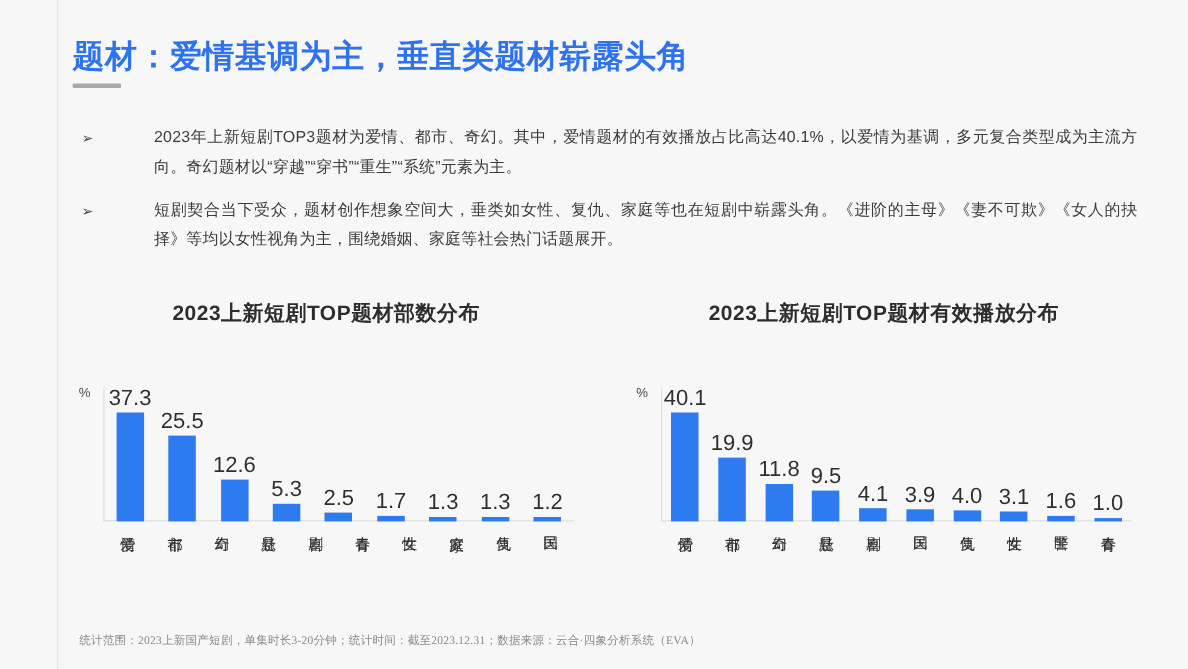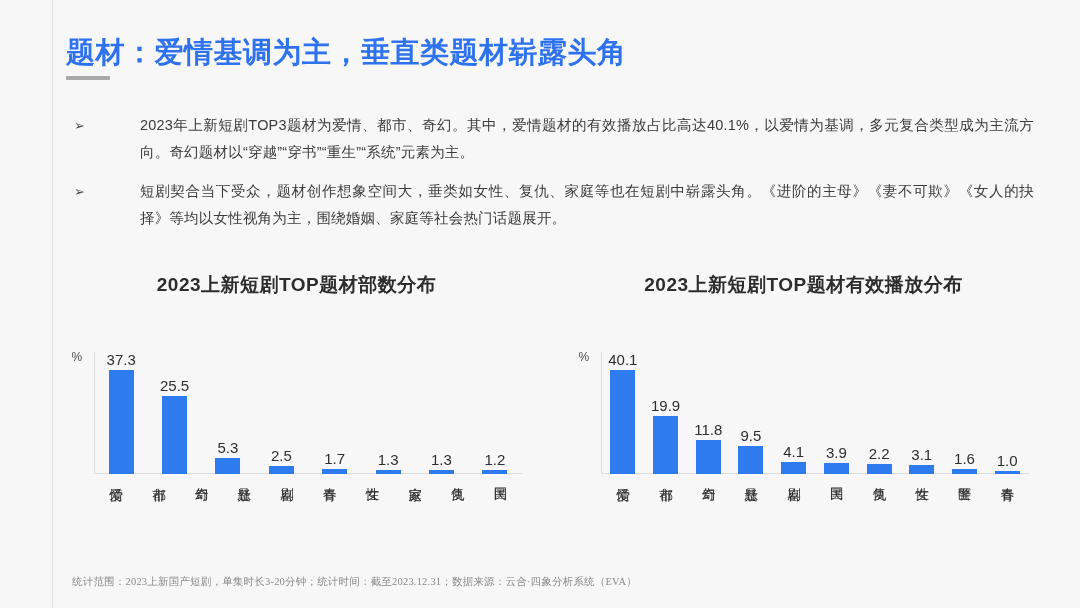--- a/index.html
+++ b/index.html
@@ -151,21 +151,21 @@
   .bar-slot {
     flex: 1 1 0;
     height: 100%;
     display: flex;
     flex-direction: column;
     justify-content: flex-end;
     align-items: center;
     position: relative;
   }
   .bar-value {
-    font-size: 15px;
+    font-size: 20px;
     color: #2f2f2f;
     margin-bottom: 3px;
     line-height: 1;
   }
   .bar {
     width: 25px;
     background: #2e7bf0;
   }
 
   .xlabels {
@@ -239,20 +239,24 @@
         <div class="bars">
             <div class="bar-slot">
               <div class="bar-value">37.3</div>
               <div class="bar" style="height: 113.765px;"></div>
             </div>
             <div class="bar-slot">
               <div class="bar-value">25.5</div>
               <div class="bar" style="height: 77.775px;"></div>
             </div>
             <div class="bar-slot">
+              <div class="bar-value">12.6</div>
+              <div class="bar" style="height: 38.43px;"></div>
+            </div>
+            <div class="bar-slot">
               <div class="bar-value">5.3</div>
               <div class="bar" style="height: 16.165px;"></div>
             </div>
             <div class="bar-slot">
               <div class="bar-value">2.5</div>
               <div class="bar" style="height: 7.625px;"></div>
             </div>
             <div class="bar-slot">
               <div class="bar-value">1.7</div>
               <div class="bar" style="height: 5.185px;"></div>
@@ -330,21 +334,21 @@
             </div>
             <div class="bar-slot">
               <div class="bar-value">4.1</div>
               <div class="bar" style="height: 11.9095px;"></div>
             </div>
             <div class="bar-slot">
               <div class="bar-value">3.9</div>
               <div class="bar" style="height: 11.3286px;"></div>
             </div>
             <div class="bar-slot">
-              <div class="bar-value">2.2</div>
+              <div class="bar-value">4.0</div>
               <div class="bar" style="height: 9.58571px;"></div>
             </div>
             <div class="bar-slot">
               <div class="bar-value">3.1</div>
               <div class="bar" style="height: 9.00476px;"></div>
             </div>
             <div class="bar-slot">
               <div class="bar-value">1.6</div>
               <div class="bar" style="height: 4.64762px;"></div>
             </div>

